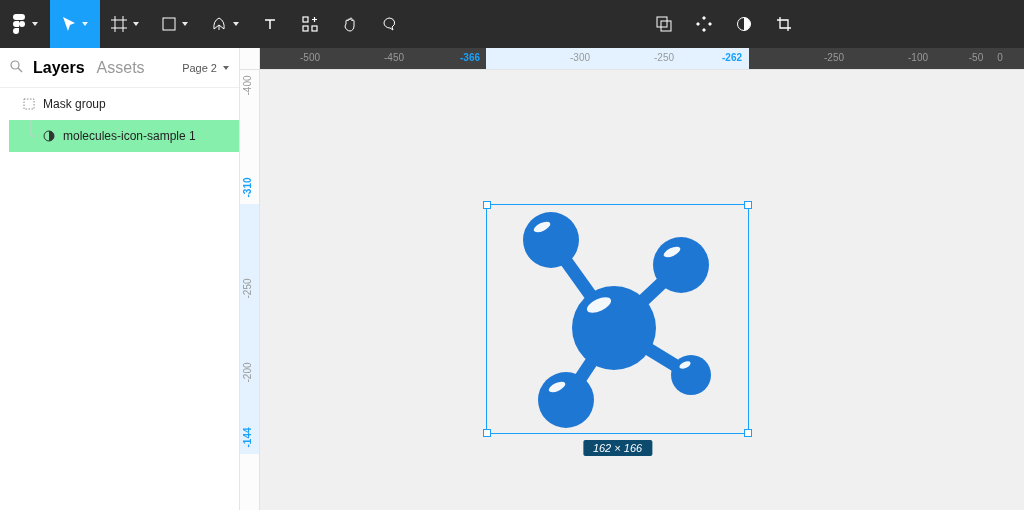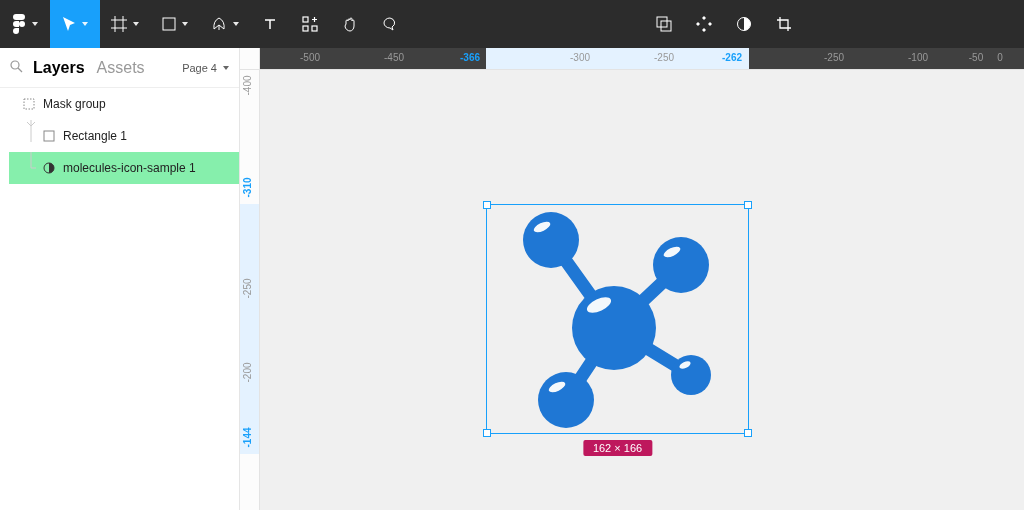--- a/index.html
+++ b/index.html
@@ -83,23 +83,24 @@
     background:#f0f0f0;
   }
   .selection-box {
     position:absolute;
     border:1px solid #18a0fb;
   }
   .handle {
     position:absolute; width:8px; height:8px; background:#fff; border:1px solid #18a0fb;
   }
   .size-badge {
-    position:absolute; background:#be185d; color:#fff; font-size:11px;
+    position:absolute; background:#0c4a6e; color:#fff; font-size:11px;
     padding:2px 10px; border-radius:2px; white-space:nowrap;
     transform:translateX(-50%);
+    font-style:italic;
   }
 
   .molecule { position:absolute; }
   .molecule svg { display:block; }
 
 </style>
 </head>
 <body>
 
 <div class="toolbar">
@@ -194,47 +195,34 @@
   <div class="panel-header">
     <span class="search-icon">
       <svg width="13" height="13" viewBox="0 0 13 13">
           <circle cx="5" cy="5" r="4" stroke="#999" fill="none" stroke-width="1.2"></circle>
           <line x1="8" y1="8" x2="12" y2="12" stroke="#999" stroke-width="1.2"></line>
         </svg>
     </span>
     <span class="panel-tab">Layers</span>
     <span class="panel-tab inactive">Assets</span>
     <span class="page-sel">
-      <span>Page 4</span>
+      <span>Page 2</span>
       <span class="chev-down"></span>
     </span>
   </div>
 
   <div class="layer-row">
     <span class="ico">
       <svg width="12" height="12" viewBox="0 0 12 12">
           <rect x="1" y="1" width="10" height="10" fill="none" stroke="#888" stroke-dasharray="1.5 1.5"></rect>
         </svg>
     </span>
     <span class="label">Mask group</span>
   </div>
 
-  <div class="layer-row">
-    <span class="indent-guide">
-      <svg width="12" height="32" viewBox="0 0 12 32" stroke="#ccc" fill="none">
-          <path d="M6 0v22M6 6l4 -4M6 6l-4 -4"></path>
-        </svg>
-    </span>
-    <span class="ico">
-      <svg width="12" height="12" viewBox="0 0 12 12">
-          <rect x="1" y="1" width="10" height="10" fill="none" stroke="#888"></rect>
-        </svg>
-    </span>
-    <span class="label">Rectangle 1</span>
-  </div>
 
   <div class="layer-row selected">
     <span class="indent-guide">
       <svg width="12" height="32" viewBox="0 0 12 32" stroke="#ccc" fill="none">
           <path d="M6 0v16h5"></path>
         </svg>
     </span>
     <span class="ico">
       <svg width="12" height="12" viewBox="0 0 12 12">
           <circle cx="6" cy="6" r="5" fill="none" stroke="#333"></circle>

